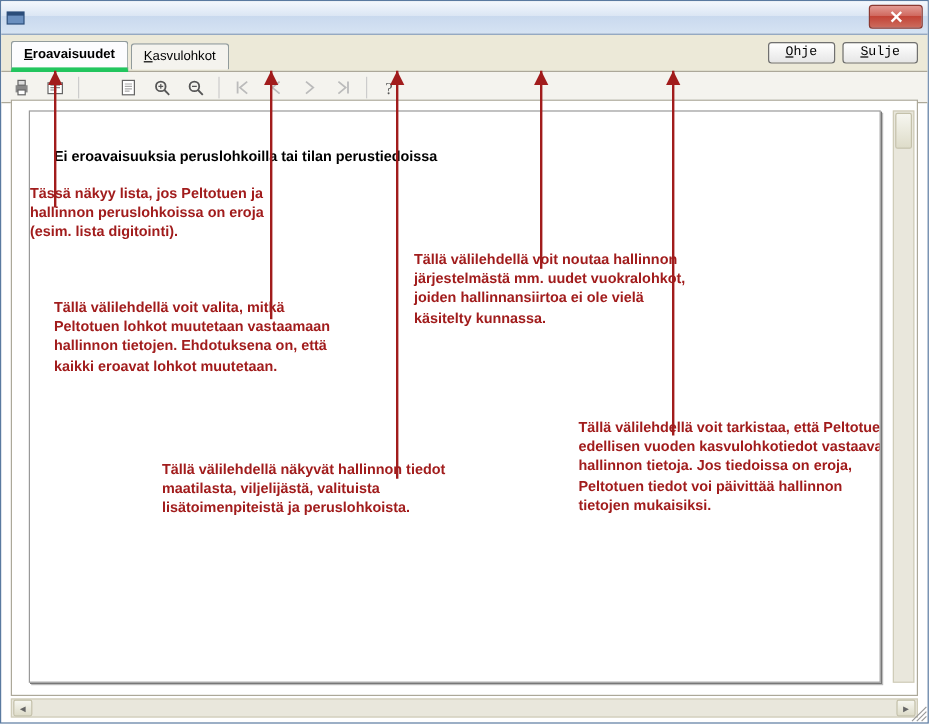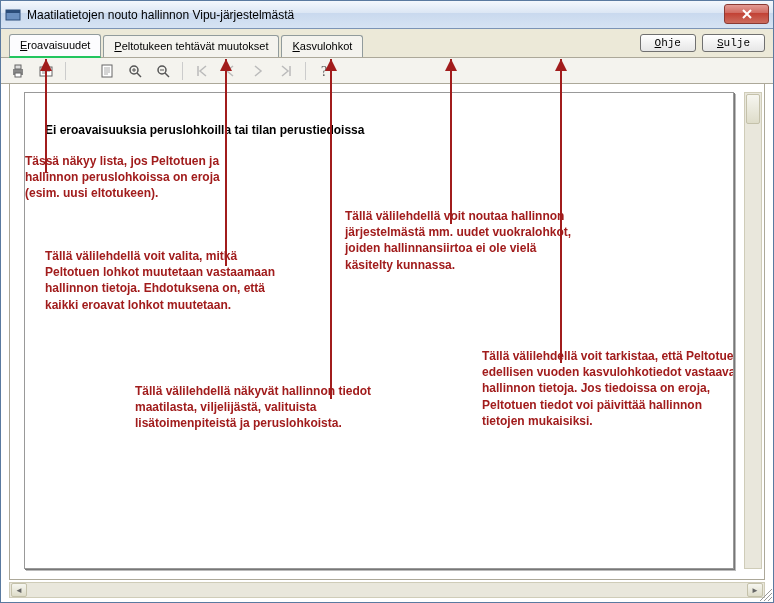--- a/index.html
+++ b/index.html
@@ -57,22 +57,22 @@
     padding: 4px 10px 5px 10px;
     margin-right: 2px;
     font-size: 11px;
     border-radius: 3px 3px 0 0;
     position: relative;
     top: 1px;
     cursor: default;
   }
   .tab.active {
     background: #fcfcfe;
-    border-bottom: 2px solid #22c55e;
-    font-weight: normal;
+    border-bottom: 4px solid #22c55e;
+    font-weight: bold;
   }
   .tabs-spacer { flex: 1; }
   .btn {
     border: 1px solid #707070;
     background: linear-gradient(to bottom,#fff,#e6e6e6);
     padding: 2px 14px;
     font-size: 11px;
     border-radius: 3px;
     margin-left: 6px;
     margin-bottom: 4px;
@@ -158,38 +158,34 @@
 </head>
 <body>
 
 <div class="titlebar">
   <span class="appicon">
     <svg width="16" height="16" viewBox="0 0 16 16">
       <rect x="1" y="3" width="14" height="10" fill="#6a8fbf" stroke="#2b4d7a"></rect>
       <rect x="1" y="3" width="14" height="3" fill="#2b4d7a"></rect>
     </svg>
   </span>
-  <span class="title">Maatilatietojen nouto hallinnon Vipu-järjestelmästä</span>
   <div class="close-btn">
     <svg width="12" height="12" viewBox="0 0 12 12">
       <path d="M2 2 L10 10 M10 2 L2 10" stroke="#fff" stroke-width="2"></path>
     </svg>
   </div>
 </div>
 
 <div class="tabs-row">
   <div class="tab active">
     <span class="u" textcontent="Eroavaisuudet"></span>
     
     <span><span class="u">E</span><span></span>roavaisuudet</span>
   </div>
   <div class="tab">
-    <span><span class="u">P</span>eltotukeen tehtävät muutokset</span>
-  </div>
-  <div class="tab">
     <span><span class="u">K</span>asvulohkot</span>
   </div>
   <div class="tabs-spacer"></div>
   <div class="btn">
     <span><span class="u">O</span>hje</span>
   </div>
   <div class="btn">
     <span><span class="u">S</span>ulje</span>
   </div>
 </div>
@@ -257,22 +253,22 @@
     <svg width="16" height="16" viewBox="0 0 16 16">
         <text x="4" y="13" font-size="14" fill="#555" font-family="serif">?</text>
       </svg>
   </div>
 </div>
 
 <div class="content-area">
   <div class="page">
     <div class="page-heading">Ei eroavaisuuksia peruslohkoilla tai tilan perustiedoissa</div>
 
-    <div class="anno" style="left:0px; top:60px; width:220px;">Tässä näkyy lista, jos Peltotuen ja hallinnon peruslohkoissa on eroja (esim. uusi eltotukeen).</div>
-    <div class="anno" style="left:20px; top:155px; width:250px;">Tällä välilehdellä voit valita, mitkä Peltotuen lohkot muutetaan vastaamaan hallinnon tietoja. Ehdotuksena on, että kaikki eroavat lohkot muutetaan.</div>
+    <div class="anno" style="left:0px; top:60px; width:220px;">Tässä näkyy lista, jos Peltotuen ja hallinnon peruslohkoissa on eroja (esim. lista digitointi).</div>
+    <div class="anno" style="left:20px; top:155px; width:250px;">Tällä välilehdellä voit valita, mitkä Peltotuen lohkot muutetaan vastaamaan hallinnon tietojen. Ehdotuksena on, että kaikki eroavat lohkot muutetaan.</div>
     <div class="anno" style="left:320px; top:115px; width:230px;">Tällä välilehdellä voit noutaa hallinnon järjestelmästä mm. uudet vuokralohkot, joiden hallinnansiirtoa ei ole vielä käsitelty kunnassa.</div>
     <div class="anno" style="left:110px; top:290px; width:260px;">Tällä välilehdellä näkyvät hallinnon tiedot maatilasta, viljelijästä, valituista lisätoimenpiteistä ja peruslohkoista.</div>
     <div class="anno" style="left:457px; top:255px; width:260px;">Tällä välilehdellä voit tarkistaa, että Peltotuen edellisen vuoden kasvulohkotiedot vastaavat hallinnon tietoja. Jos tiedoissa on eroja, Peltotuen tiedot voi päivittää hallinnon tietojen mukaisiksi.</div>
   </div>
   <div class="vscroll">
     <div class="thumb"></div>
   </div>
 </div>
 
 <svg class="arrow-line" width="774" height="603" style="left:0;top:0;">

